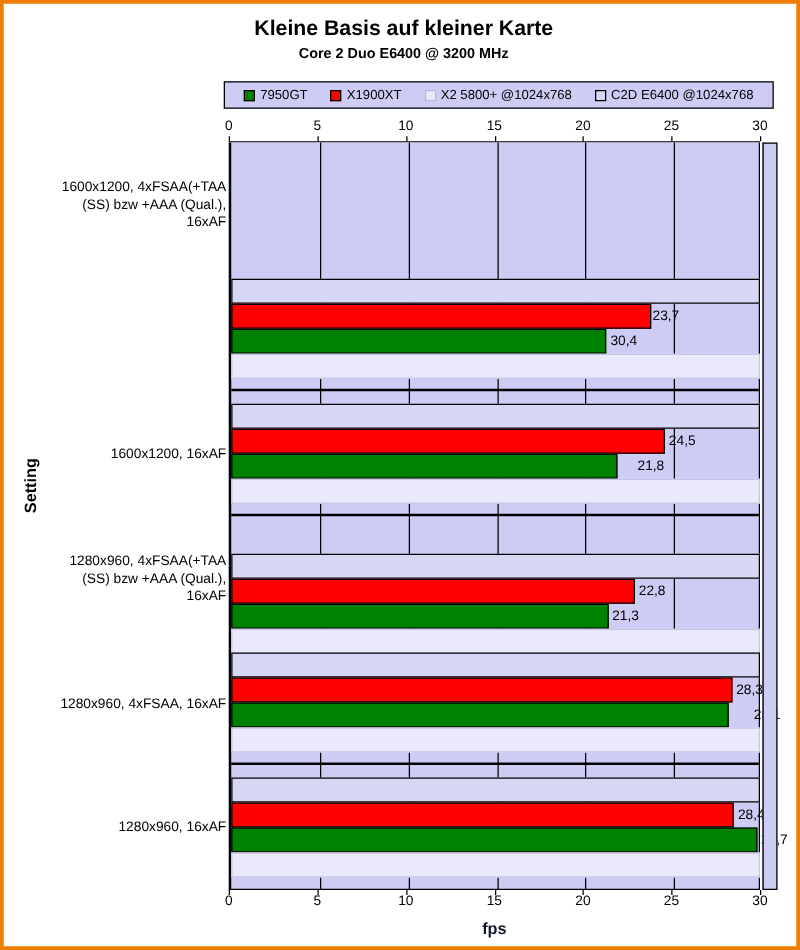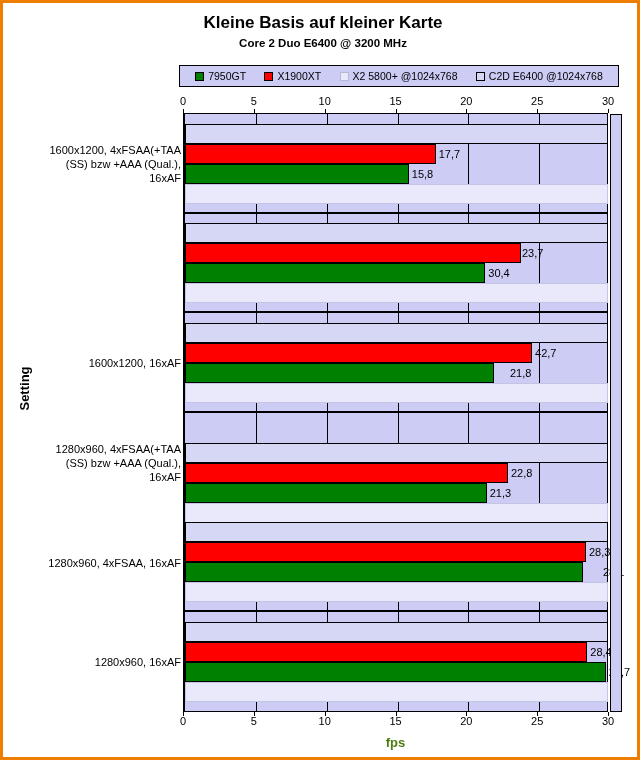--- a/index.html
+++ b/index.html
@@ -154,21 +154,21 @@
     text-align: center;
     font-size: 13px; font-weight: bold; color: #000;
     transform: rotate(-90deg);
     transform-origin: center center;
   }
   #xlabel {
     position: absolute;
     left: 180px; top: 732px;
     width: 425px;
     text-align: center;
-    font-size: 13px; font-weight: bold; color: #4d7c0f;
+    font-size: 13px; font-weight: bold; color: #0f172a;
   }
 </style>
 </head>
 <body>
 
 <div id="page">
 
   <div id="title">Kleine Basis auf kleiner Karte</div>
   <div id="subtitle">Core 2 Duo E6400 @ 3200 MHz</div>
 
@@ -211,36 +211,20 @@
       <div class="tick-mark" style="left: 425px;"></div>
     </div>
 
   <div id="plot">
       <div class="vgrid" style="left: 70.8333px;"></div>
       <div class="vgrid" style="left: 141.667px;"></div>
       <div class="vgrid" style="left: 212.5px;"></div>
       <div class="vgrid" style="left: 283.333px;"></div>
       <div class="vgrid" style="left: 354.167px;"></div>
       <div class="vgrid" style="left: 425px;"></div>
-      <div class="group" style="top: 0px; height: 99.6667px;">
-        <div class="barslot" style="top: 9.83333px; width: 100%;">
-          <div class="bar c-dark" style="width: 423px;"></div>
-        </div>
-        <div class="barslot" style="top: 29.8333px; width: 100%;">
-          <div class="bar c-red" style="width: 250.75px;"></div>
-          <div class="datalabel" style="left: 250.75px;">17,7</div>
-        </div>
-        <div class="barslot" style="top: 49.8333px; width: 100%;">
-          <div class="bar c-green" style="width: 223.833px;"></div>
-          <div class="datalabel" style="left: 223.833px;">15,8</div>
-        </div>
-        <div class="barslot" style="top: 69.8333px; width: 100%;">
-          <div class="bar c-white" style="width: 423px;"></div>
-        </div>
-      </div>
       <div class="group" style="top: 99.6667px; height: 99.6667px;">
         <div class="barslot" style="top: 9.83333px; width: 100%;">
           <div class="bar c-dark" style="width: 423px;"></div>
         </div>
         <div class="barslot" style="top: 29.8333px; width: 100%;">
           <div class="bar c-red" style="width: 335.75px;"></div>
           <div class="datalabel" style="left: 317px; padding-left: 20px;">23,7</div>
         </div>
         <div class="barslot" style="top: 49.8333px; width: 100%;">
           <div class="bar c-green" style="width: 300.333px;"></div>
@@ -249,21 +233,21 @@
         <div class="barslot" style="top: 69.8333px; width: 100%;">
           <div class="bar c-white" style="width: 423px;"></div>
         </div>
       </div>
       <div class="group" style="top: 199.333px; height: 99.6667px;">
         <div class="barslot" style="top: 9.83333px; width: 100%;">
           <div class="bar c-dark" style="width: 423px;"></div>
         </div>
         <div class="barslot" style="top: 29.8333px; width: 100%;">
           <div class="bar c-red" style="width: 347.083px;"></div>
-          <div class="datalabel" style="left: 347.083px;">42,7</div>
+          <div class="datalabel" style="left: 347.083px;">24,5</div>
         </div>
         <div class="barslot" style="top: 49.8333px; width: 100%;">
           <div class="bar c-green" style="width: 308.833px;"></div>
           <div class="datalabel" style="left: 322px;">21,8</div>
         </div>
         <div class="barslot" style="top: 69.8333px; width: 100%;">
           <div class="bar c-white" style="width: 423px;"></div>
         </div>
       </div>
       <div class="group" style="top: 299px; height: 99.6667px; margin-top: 20px;">

